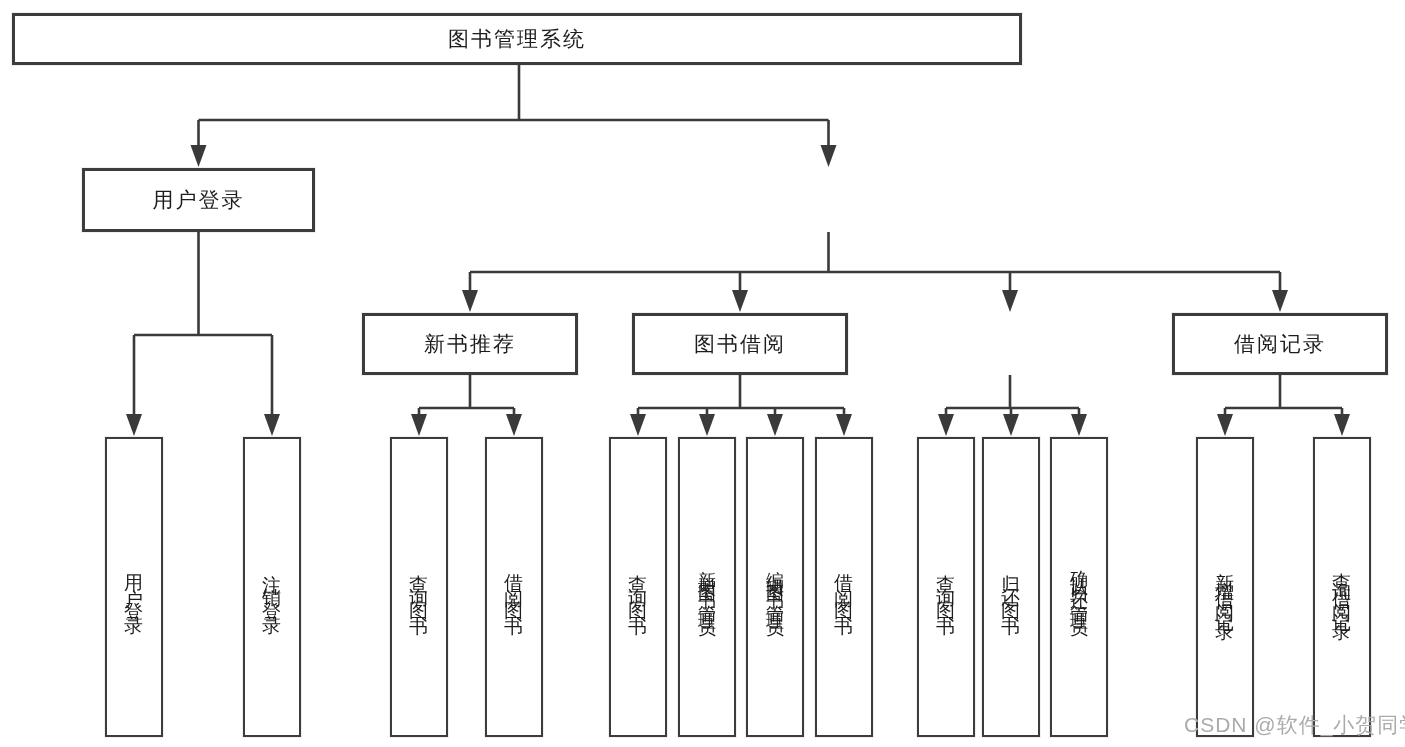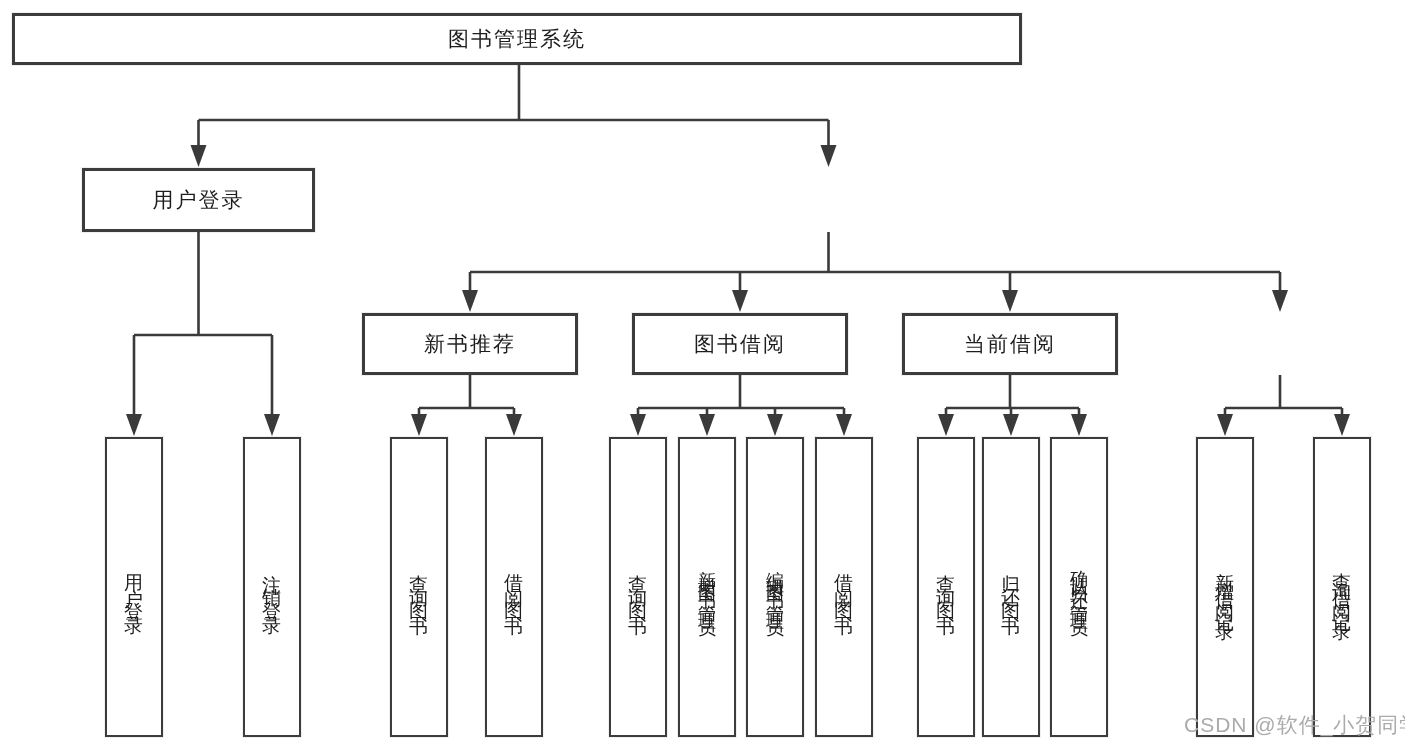--- a/index.html
+++ b/index.html
@@ -84,21 +84,21 @@
       <polygon stroke="none" points="1334,414 1350,414 1342,436"></polygon>
     </g>
   </svg>
 
   <div class="node" style="left:12px;top:13px;width:1010px;height:52px">图书管理系统</div>
 
   <div class="node" style="left:82px;top:168px;width:233px;height:64px">用户登录</div>
 
   <div class="node" style="left:632px;top:313px;width:216px;height:62px">图书借阅</div>
   <div class="node" style="left:362px;top:313px;width:216px;height:62px">新书推荐</div>
-  <div class="node" style="left:902px;top:313px;width:216px;height:62px">当前借阅</div>
+  <div class="node" style="left:1172px;top:313px;width:216px;height:62px">借阅记录</div>
 
   <div class="node leaf ls14" style="left:105px;top:437px;width:58px;height:300px">
     <span>用户登录</span>
   </div>
   <div class="node leaf ls14" style="left:243px;top:437px;width:58px;height:300px">
     <span>注销登录</span>
   </div>
 
   <div class="node leaf ls14" style="left:390px;top:437px;width:58px;height:300px">
     <span>查询图书</span>

